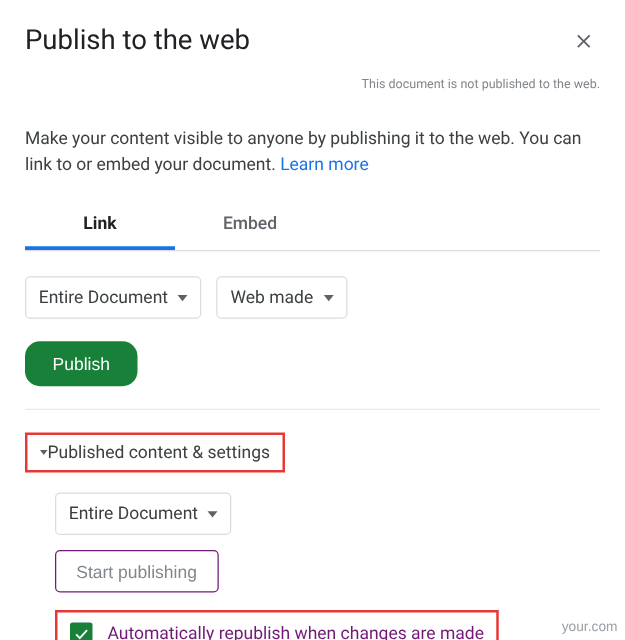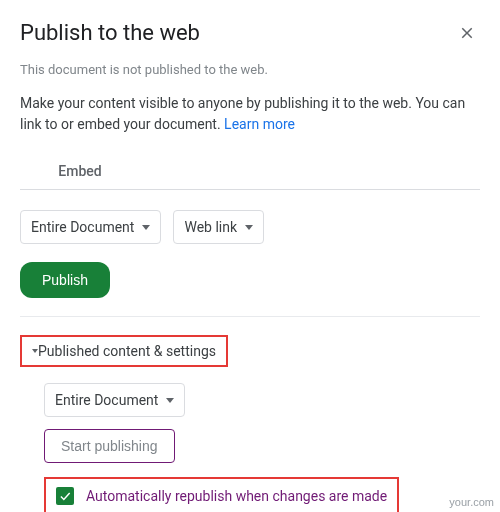--- a/index.html
+++ b/index.html
@@ -2,21 +2,21 @@
 <html><head>
 <meta charset="utf-8">
 <style>
   * { box-sizing: border-box; margin: 0; padding: 0; }
   body { font-family: 'Google Sans', Roboto, Arial, sans-serif; background: #fff; color: #3c4043; width: 500px; height: 512px; position: relative; }
   .dialog { padding: 20px 20px 0 20px; }
   .header { display: flex; justify-content: space-between; align-items: flex-start; margin-bottom: 12px; }
   .title { font-size: 22px; color: #202124; font-weight: 400; }
   .close { cursor: pointer; color: #5f6368; padding: 4px; }
   .close svg { width: 18px; height: 18px; }
-  .subtitle { font-size: 13px; color: #80868b; margin-bottom: 16px; }
+  .subtitle { font-size: 10px; color: #80868b; margin-bottom: 28px; text-align: right; }
   .desc { font-size: 14px; color: #3c4043; line-height: 1.5; margin-bottom: 18px; }
   .link { color: #1a73e8; text-decoration: none; }
   .tabs { display: flex; border-bottom: 1px solid #dadce0; margin-bottom: 20px; }
   .tab { flex: 0 0 auto; width: 120px; text-align: center; padding: 10px 0; font-size: 14px; color: #5f6368; cursor: pointer; font-weight: 500; }
   .tab.active { color: #202124; font-weight: 700; border-bottom: 3px solid #1a73e8; }
   .row { display: flex; gap: 12px; margin-bottom: 18px; }
   .select { display: inline-flex; align-items: center; border: 1px solid #dadce0; border-radius: 4px; padding: 8px 10px; font-size: 14px; color: #3c4043; cursor: pointer; gap: 8px; background: #fff; }
   .caret { border-left: 4px solid transparent; border-right: 4px solid transparent; border-top: 5px solid #5f6368; width: 0; height: 0; }
   .caret.small { border-left-width: 3px; border-right-width: 3px; border-top-width: 4px; }
   .btn-primary { background: #188038; color: #fff; border: none; border-radius: 12px; padding: 10px 22px; font-size: 14px; font-weight: 500; cursor: pointer; }
@@ -44,30 +44,31 @@
     </div>
   </div>
 
   <div class="subtitle">This document is not published to the web.</div>
 
   <div class="desc">
     <span>Make your content visible to anyone by publishing it to the web. You can link to or embed your document. </span><a href="#" class="link">Learn more</a>
   </div>
 
   <div class="tabs">
+    <div class="tab active">Link</div>
     <div class="tab">Embed</div>
   </div>
 
   <div class="row">
     <div class="select">
       <span>Entire Document</span>
       <span class="caret"></span>
     </div>
     <div class="select">
-      <span>Web link</span>
+      <span>Web made</span>
       <span class="caret"></span>
     </div>
   </div>
 
   <button class="btn-primary">Publish</button>
 
   <hr class="divider">
 
   <div class="section-toggle">
     <span class="caret small"></span>

